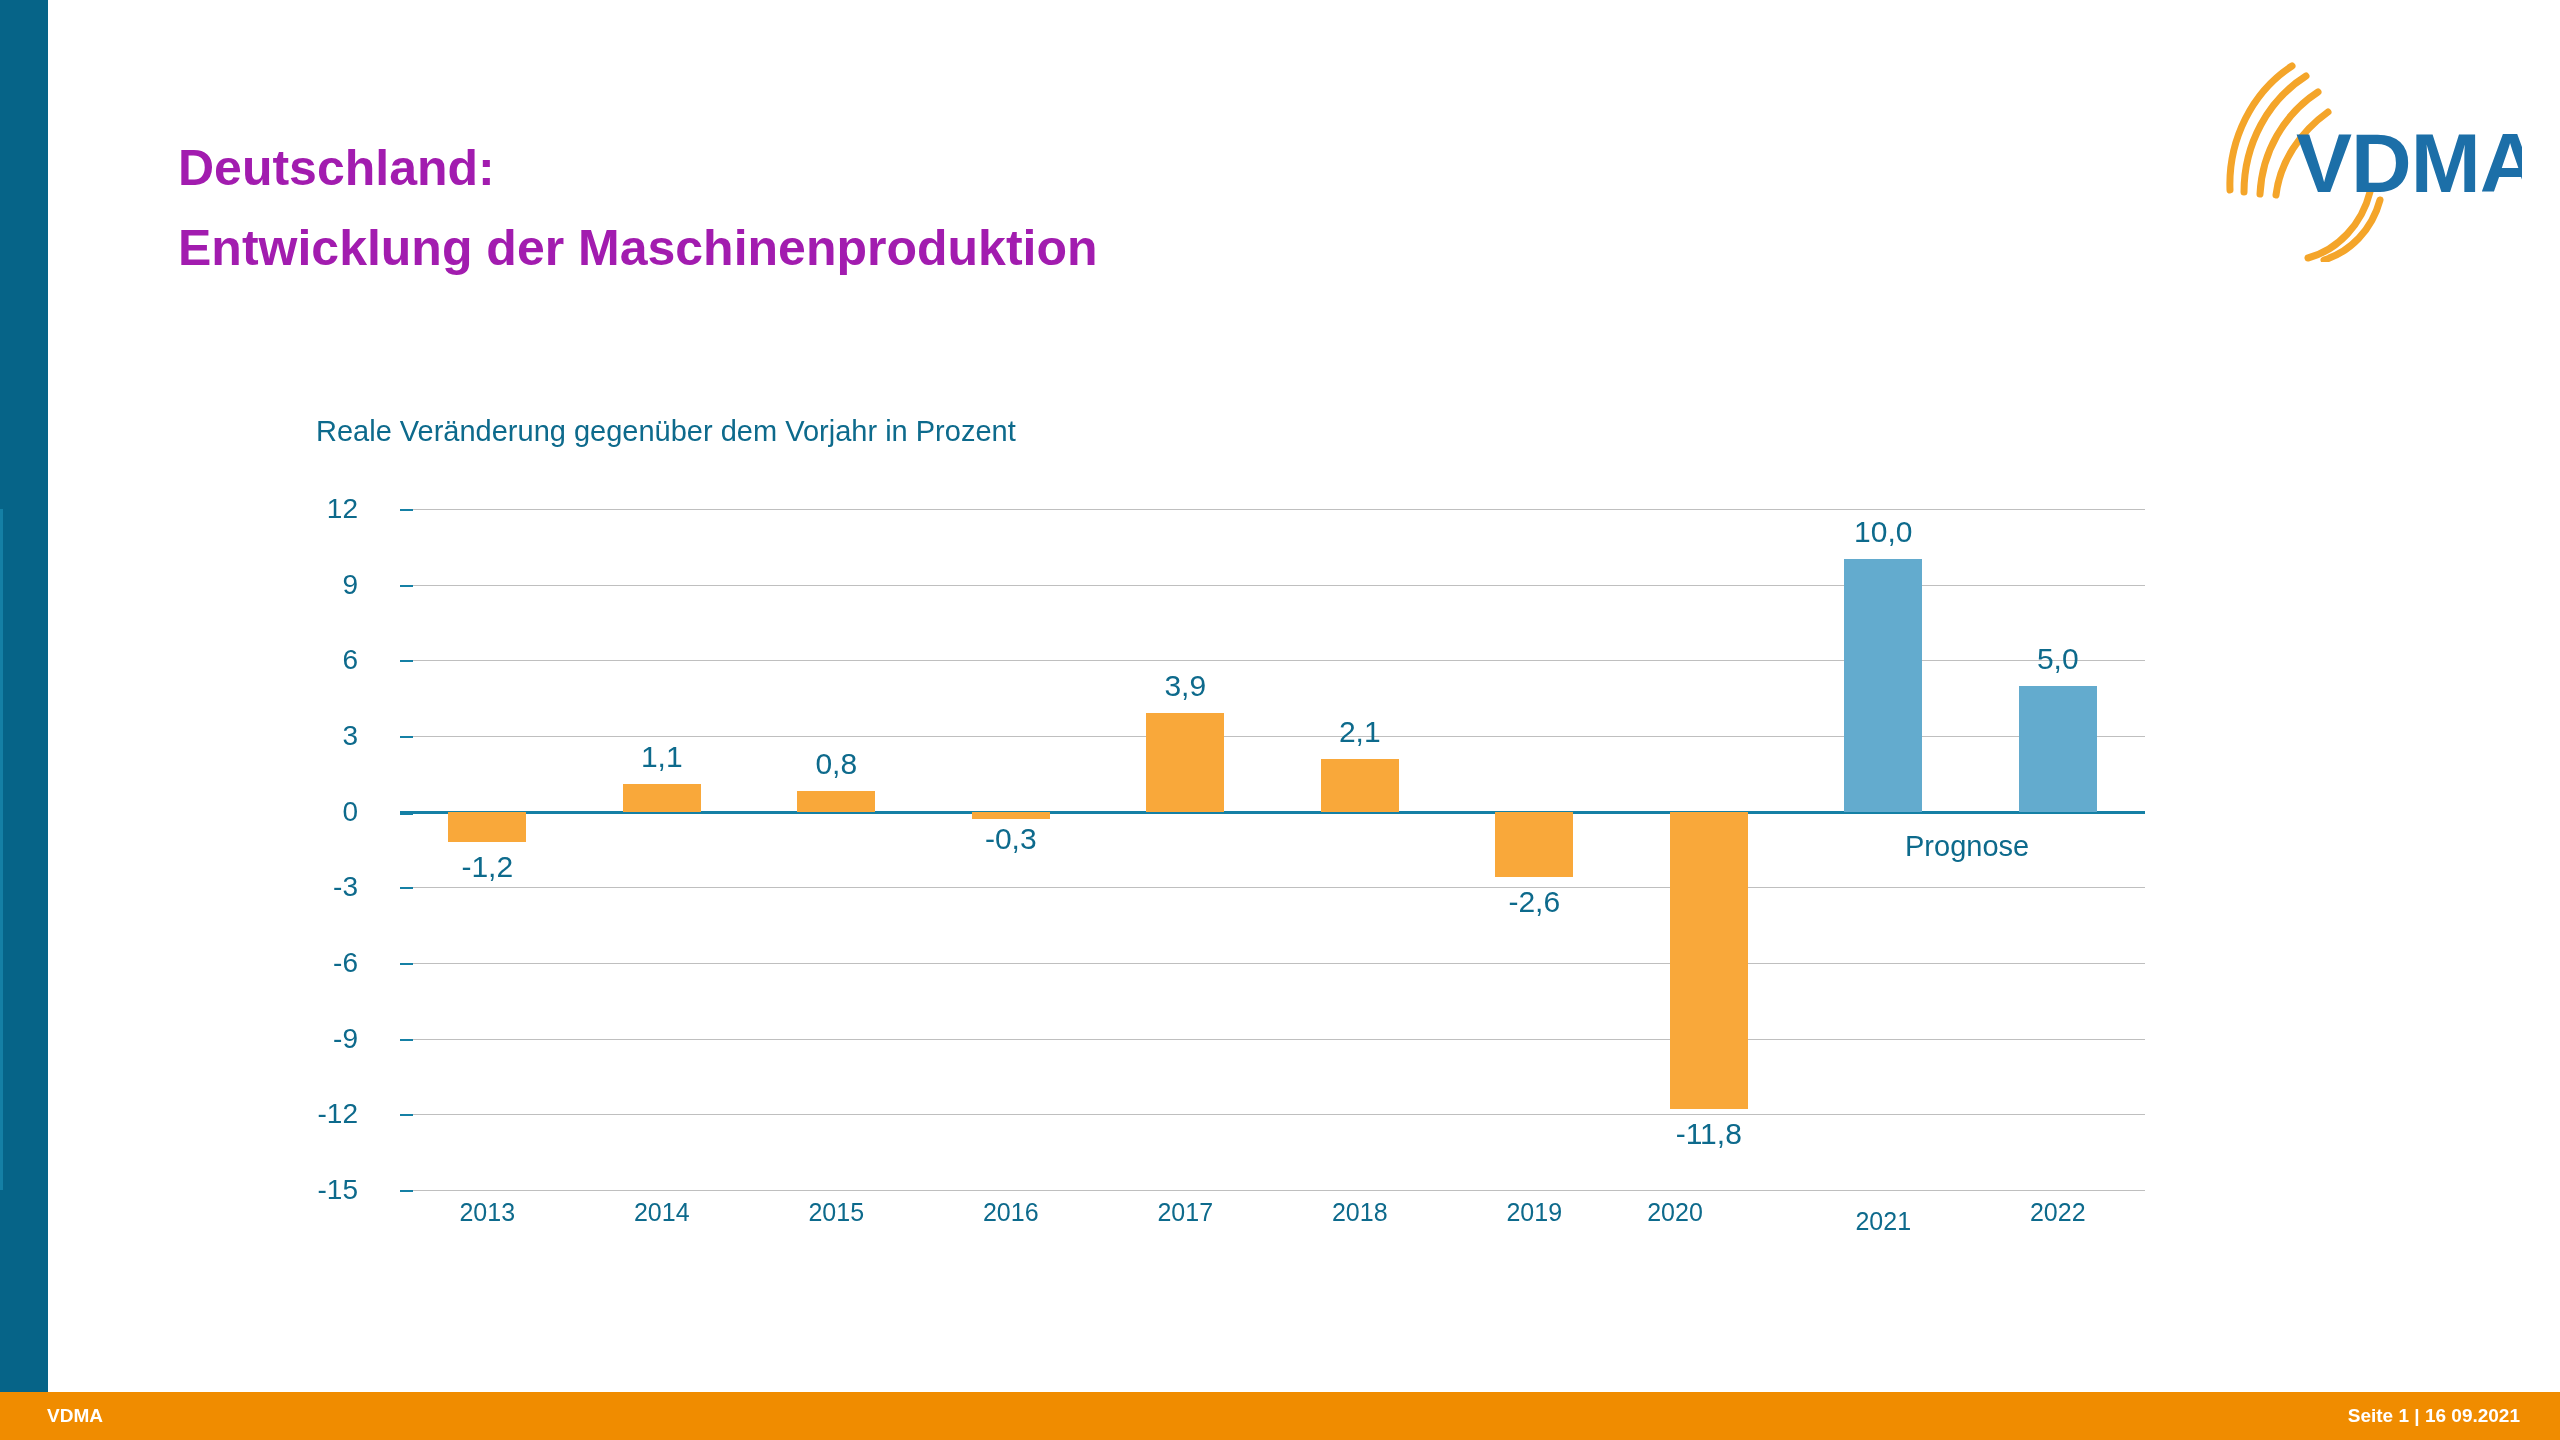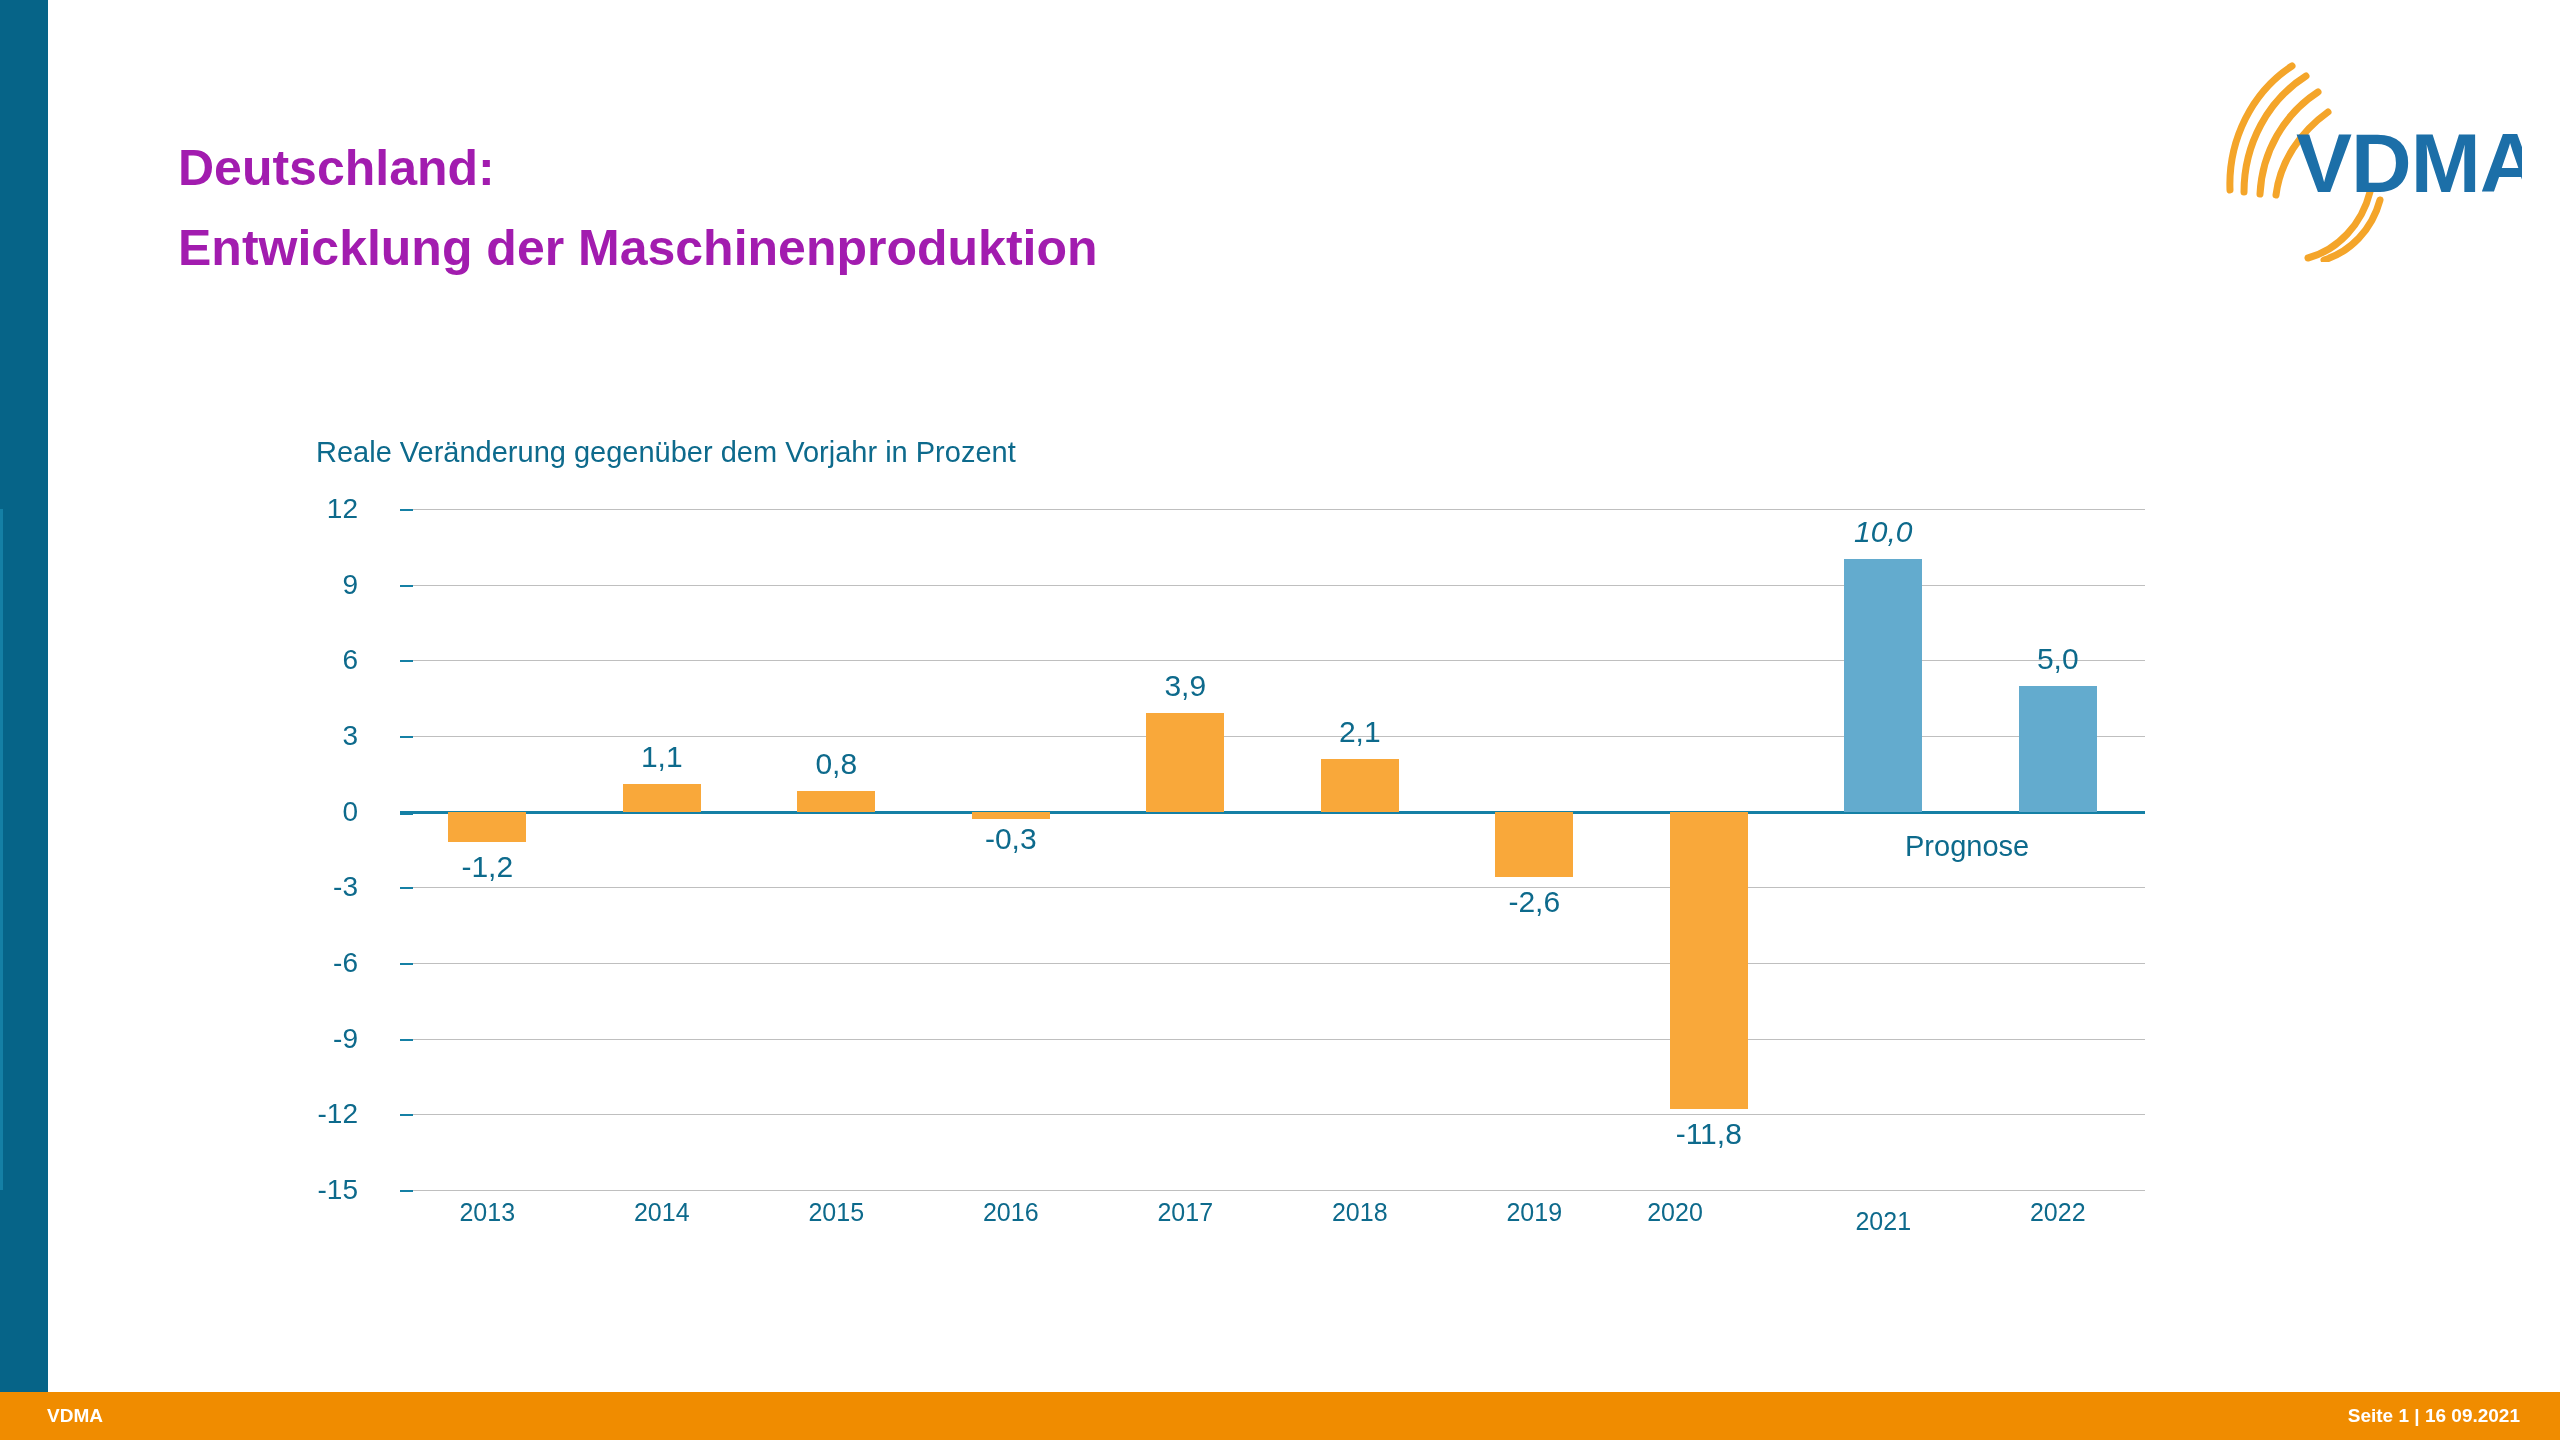--- a/index.html
+++ b/index.html
@@ -41,21 +41,21 @@
   #logo {
     position: absolute;
     left: 2222px; top: 62px;
     width: 300px; height: 200px;
   }
   #logo svg { display: block; }
 
   
   #chart-subtitle {
     position: absolute;
-    left: 316px; top: 436px;
+    left: 316px; top: 415px;
     color: #0D6A8C;
     font-size: 29px;
     white-space: nowrap;
   }
 
   
   
   #chart-area {
     position: absolute;
     left: 400px; top: 509px;
@@ -258,21 +258,21 @@
       <div class="bar-label" style="left: 610.75px; top: 312.667px;">-0,3</div>
       <div class="bar pos" style="left: 746.25px; top: 204.3px; height: 98.3667px;"></div>
       <div class="bar-label" style="left: 785.25px; top: 160.3px;">3,9</div>
       <div class="bar pos" style="left: 920.75px; top: 249.7px; height: 52.9667px;"></div>
       <div class="bar-label" style="left: 959.75px; top: 205.7px;">2,1</div>
       <div class="bar neg" style="left: 1095.25px; top: 302.667px; height: 65.5778px;"></div>
       <div class="bar-label" style="left: 1134.25px; top: 376.244px;">-2,6</div>
       <div class="bar neg" style="left: 1269.75px; top: 302.667px; height: 297.622px;"></div>
       <div class="bar-label" style="left: 1308.75px; top: 608.289px;">-11,8</div>
       <div class="bar forecast" style="left: 1444.25px; top: 50.4444px; height: 252.222px;"></div>
-      <div class="bar-label" style="left: 1483.25px; top: 6.44444px; font-style: italic;">10,0</div>
+      <div class="bar-label" style="left: 1483.25px; top: 6.44444px;">10,0</div>
       <div class="bar forecast" style="left: 1618.75px; top: 176.556px; height: 126.111px;"></div>
       <div class="bar-label" style="left: 1657.75px; top: 132.556px;">5,0</div>
     </div>
 
   <div id="prognose-label">Prognose</div>
 
   <div id="x-labels">
       <div class="xlabel" style="left: 87.25px;">2013</div>
       <div class="xlabel" style="left: 261.75px;">2014</div>
       <div class="xlabel" style="left: 436.25px;">2015</div>

